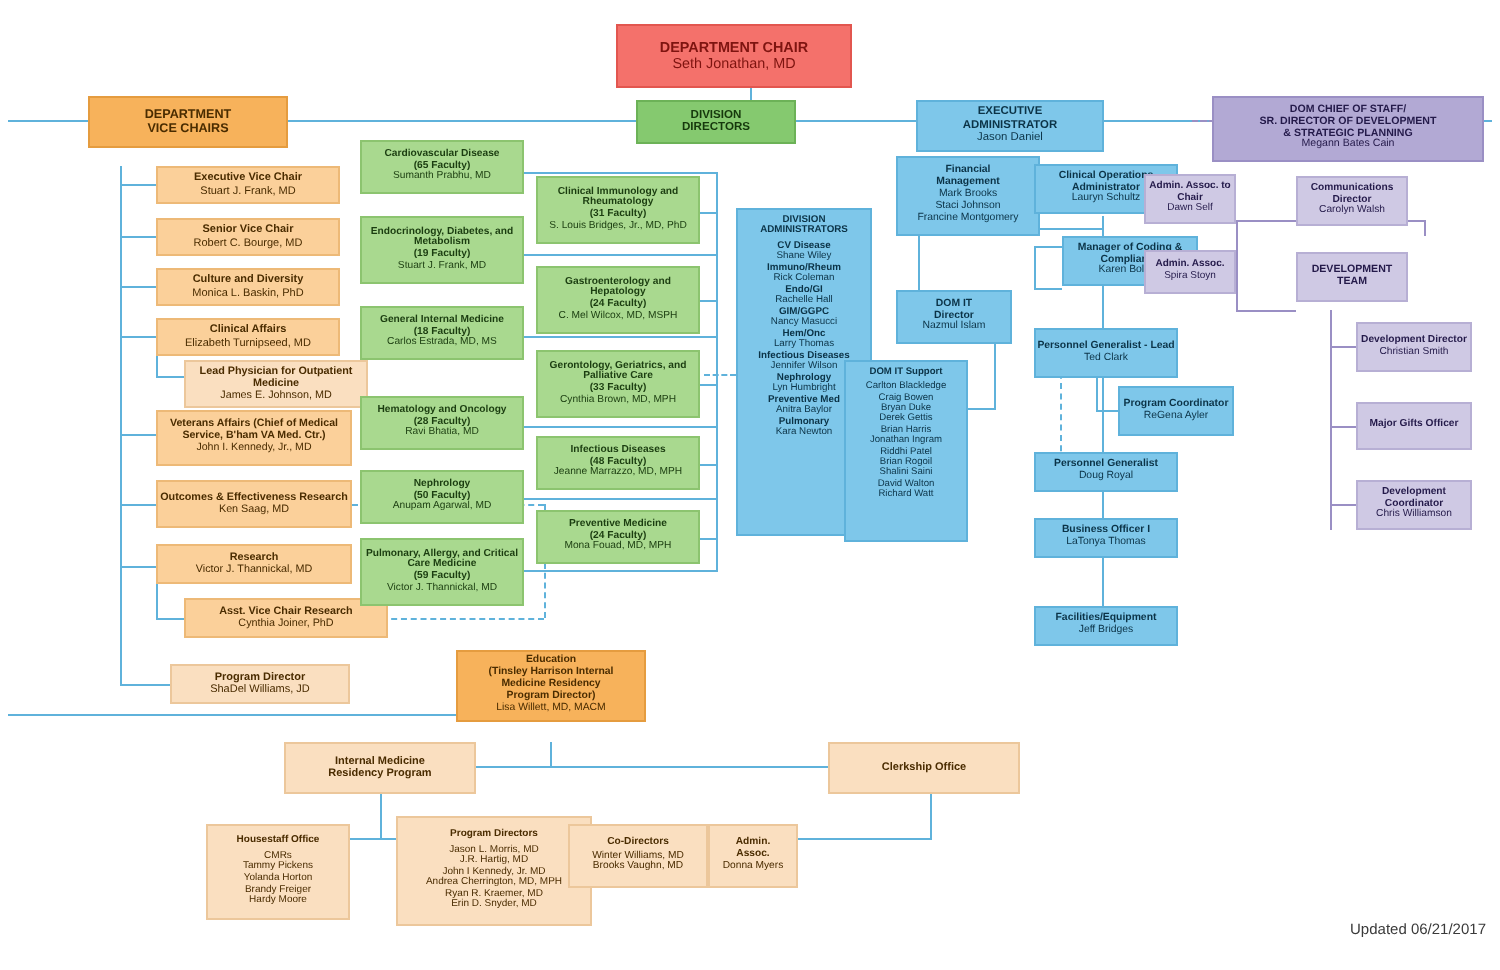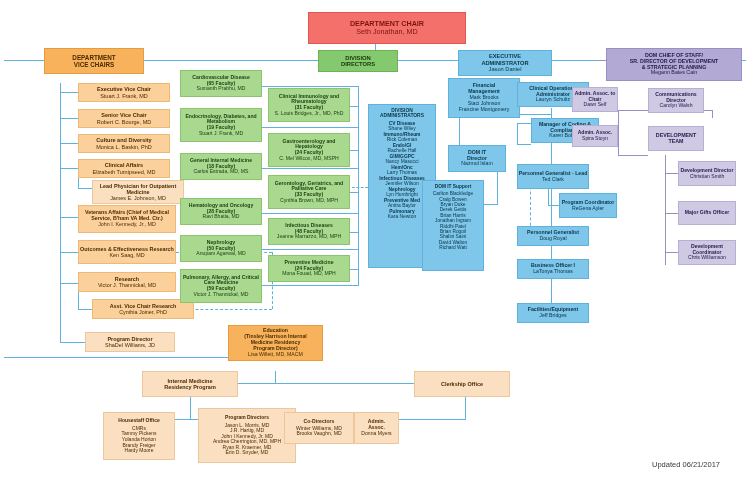--- a/index.html
+++ b/index.html
@@ -25,21 +25,21 @@
   .purple  {background:#b2a9d4;border:1px solid #9a8fc4;color:#241a4a;}
   .purple2 {background:#cfc9e4;border:1px solid #b7afd4;color:#241a4a;}
 
   .line{position:absolute;background:#5fb2db;}
   .line.h{height:1px;}
   .line.v{width:1px;}
   .dash-h{position:absolute;height:0;border-top:1px dashed #5fb2db;}
   .dash-v{position:absolute;width:0;border-left:1px dashed #5fb2db;}
   .dash-p{border-color:#9a8fc4;}
 
-  .footer{position:absolute;right:30px;bottom:16px;font-size:7.5px;color:#3a3a3a;}
+  .footer{position:absolute;right:7px;bottom:16px;font-size:7.5px;color:#3a3a3a;}
 </style>
 </head>
 <body>
 
 <div id="canvas">
 
   <div class="line v" style="left:375px;top:44px;height:16px;"></div>
   <div class="line h" style="left:4px;top:60px;width:742px;"></div>
 
   <div class="line v" style="left:60px;top:60px;height:6px;"></div>
@@ -121,21 +121,21 @@
   <div class="line v" style="left:465px;top:376px;height:7px;"></div>
   <div class="line v" style="left:190px;top:395px;height:25px;"></div>
   <div class="line h" style="left:140px;top:419px;width:100px;"></div>
   <div class="line v" style="left:140px;top:419px;height:7px;"></div>
   <div class="line v" style="left:240px;top:419px;height:7px;"></div>
   <div class="line v" style="left:465px;top:395px;height:25px;"></div>
   <div class="line h" style="left:330px;top:419px;width:135px;"></div>
   <div class="line v" style="left:330px;top:419px;height:7px;"></div>
   <div class="line h" style="left:330px;top:428px;width:24px;"></div>
 
-  <div class="box red" style="left:308px;top:12px;width:158px;height:32px;font-size:7.2px;text-align:right;">
+  <div class="box red" style="left:308px;top:12px;width:118px;height:32px;font-size:7.2px;text-align:right;">
     <span class="t">DEPARTMENT CHAIR</span>
     <span class="n">Seth Jonathan, MD</span>
   </div>
 
   <div class="box orange" style="left:44px;top:48px;width:100px;height:26px;font-size:6.3px;">
     <span class="t">DEPARTMENT</span>
     <span class="t">VICE CHAIRS</span>
   </div>
 
   <div class="box orange2" style="left:78px;top:83px;width:92px;height:19px;font-size:5.5px;">

